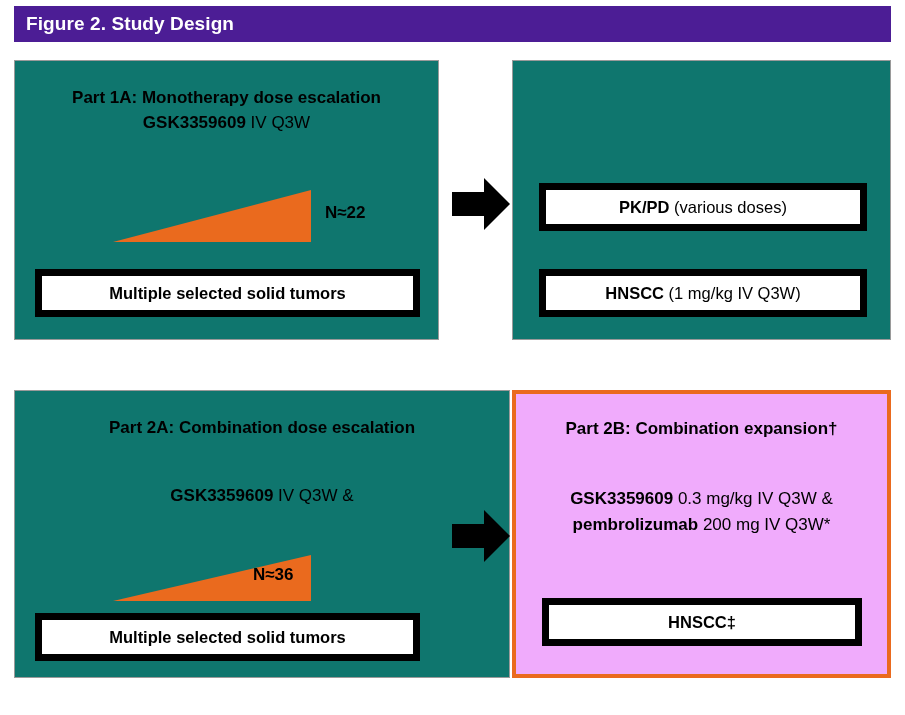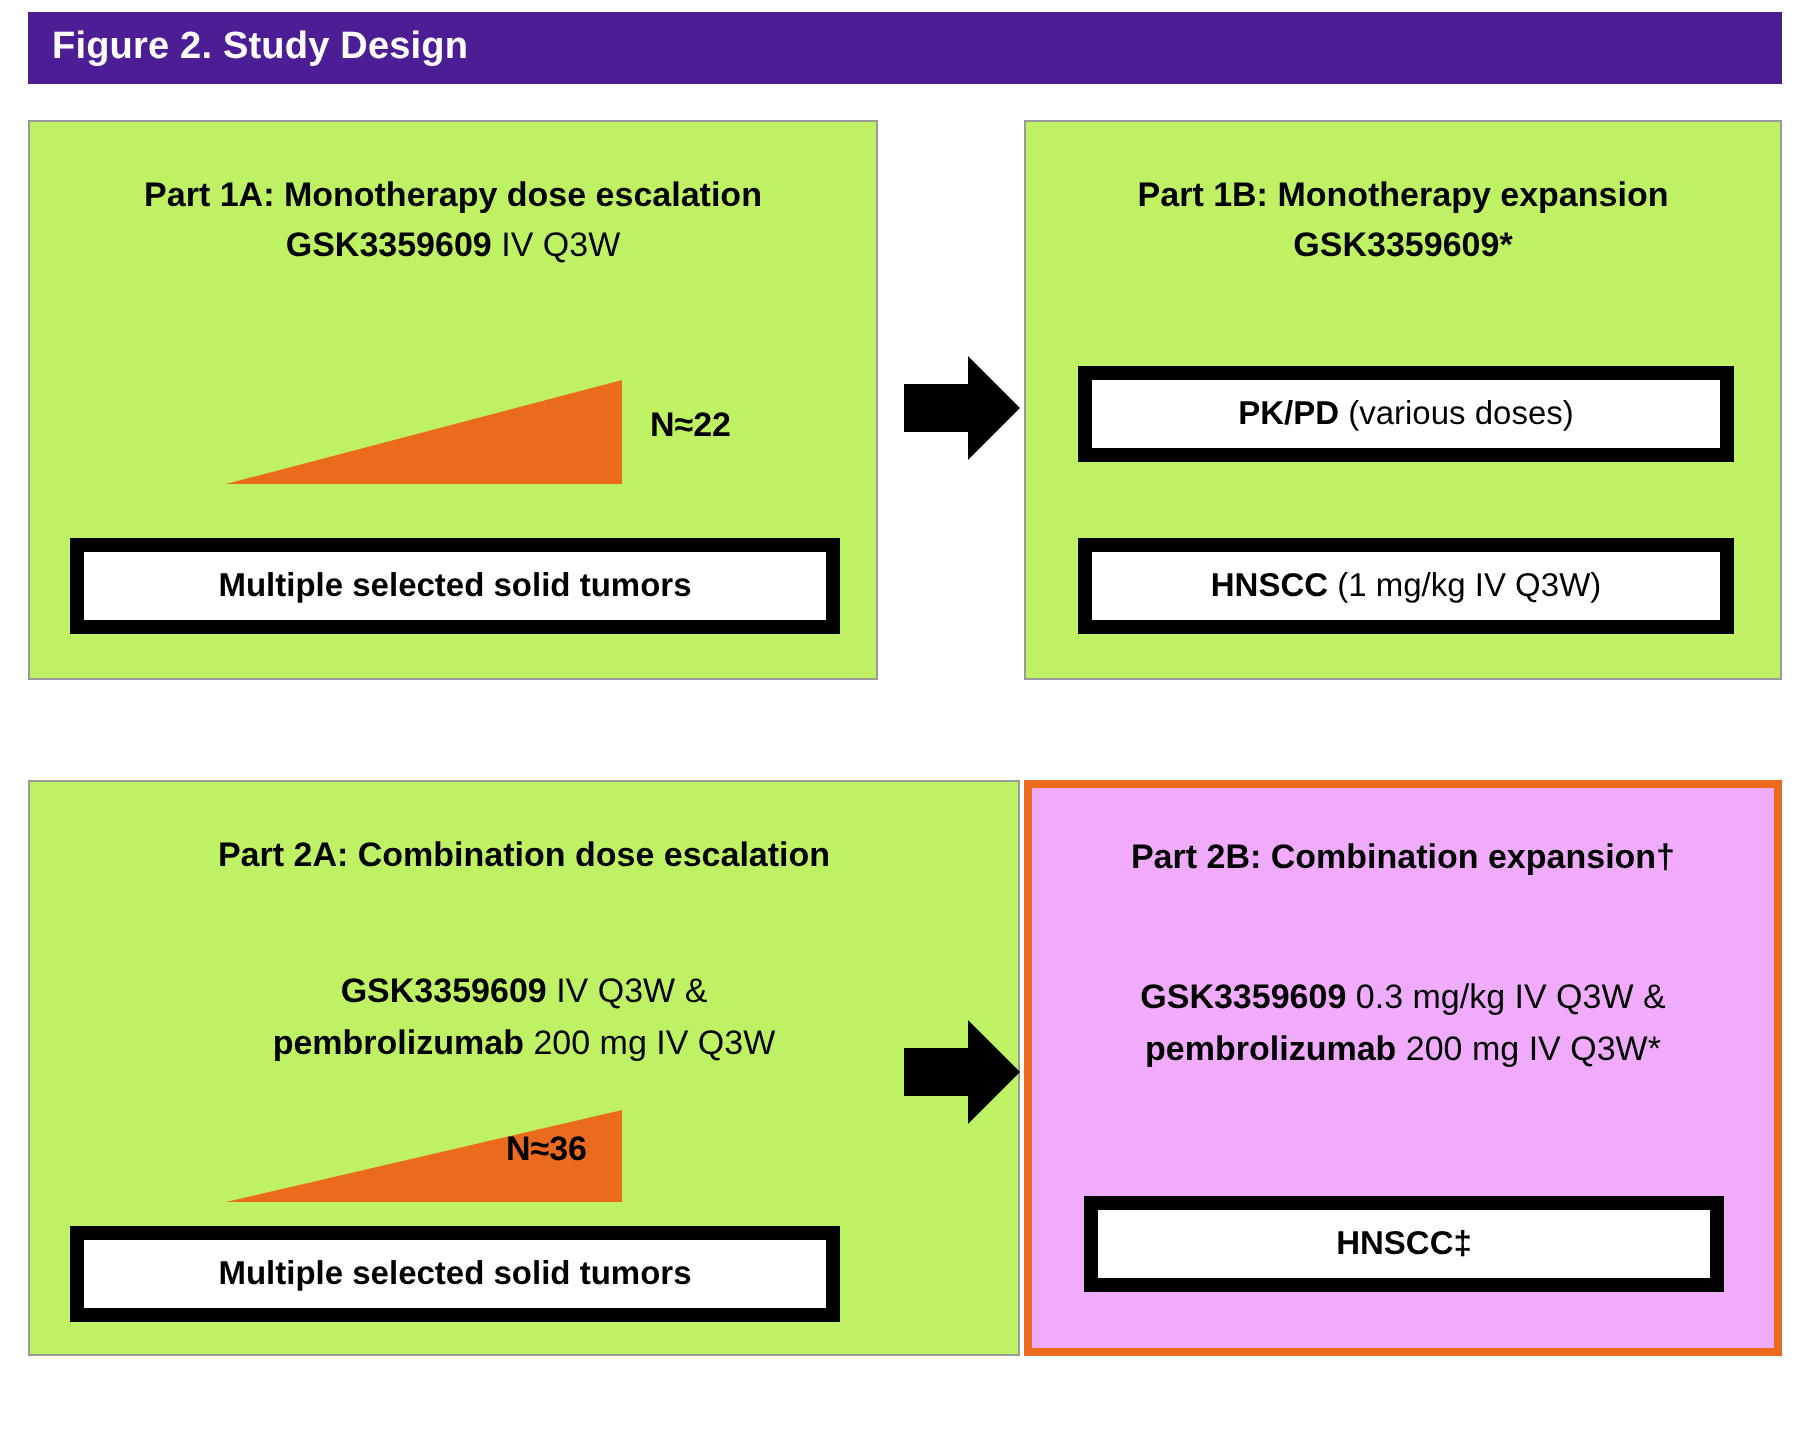--- a/index.html
+++ b/index.html
@@ -36,21 +36,21 @@
   .canvas {
     position: absolute;
     left: 0;
     top: 0;
     width: 905px;
     height: 715px;
   }
 
   .panel {
     position: absolute;
-    background: #bef264;
+    background: #0f766e;
     border: 1px solid #9a9a9a;
     box-sizing: border-box;
   }
   .panel.highlight {
     background: #f0abfc;
     border: 4px solid #ea6a1e;
     padding-left: 30px;
   }
 
   .panel-heading {
@@ -142,42 +142,37 @@
     <div class="whitebox" style="left:20px; top:208px; width:385px; height:48px;">
       <b>Multiple selected solid tumors</b>
     </div>
   </div>
 
   <svg class="arrow" style="left:452px; top:178px;" width="58" height="52" viewBox="0 0 58 52">
     <polygon points="0,14 32,14 32,0 58,26 32,52 32,38 0,38" fill="#000000"></polygon>
   </svg>
 
   <div class="panel" id="panel-1b">
-    <div class="heading-1b">
-      <div class="panel-heading">Part 1B: Monotherapy expansion</div>
-      <div class="subline">GSK3359609*</div>
-    </div>
 
     <div class="whitebox" style="left:26px; top:122px; width:328px; height:48px;">
       <span><b>PK/PD</b><span class="reg"> (various doses)</span></span>
     </div>
 
     <div class="whitebox" style="left:26px; top:208px; width:328px; height:48px;">
       <span><b>HNSCC</b><span class="reg"> (1 mg/kg IV Q3W)</span></span>
     </div>
   </div>
 
   <div class="panel" id="panel-2a">
     <div class="heading-2a">
       <div class="panel-heading">Part 2A: Combination dose escalation</div>
     </div>
 
     <div class="body-2a">
       <div class="subline"><span>GSK3359609</span><span class="reg"> IV Q3W &amp;</span></div>
-      <div class="subline"><span>pembrolizumab</span><span class="reg"> 200 mg IV Q3W</span></div>
     </div>
 
     <svg class="wedge" style="left:98px; top:160px;" width="200" height="52" viewBox="0 0 200 52">
       <polygon points="0,50 198,50 198,4" fill="#ea6a1e"></polygon>
     </svg>
 
     <div class="nlabel" style="left:238px; top:174px;">N≈36</div>
 
     <div class="whitebox" style="left:20px; top:222px; width:385px; height:48px;">
       <b>Multiple selected solid tumors</b>

